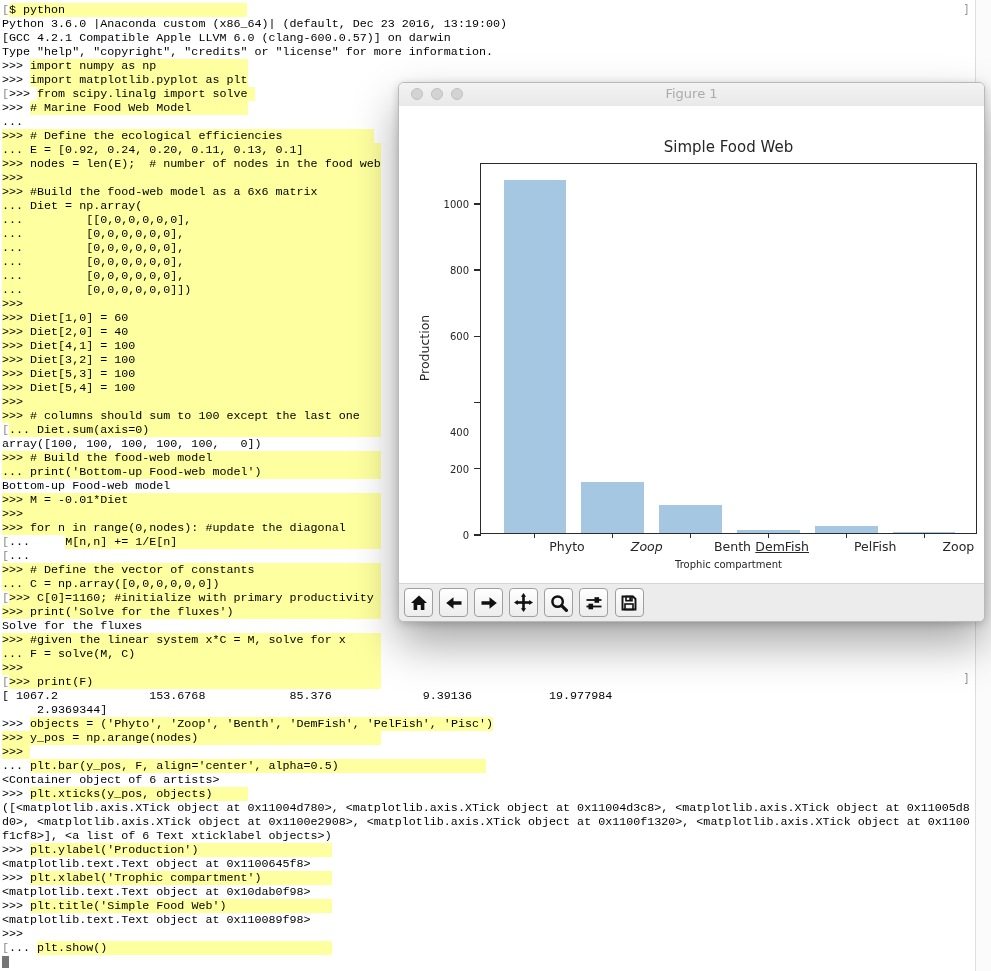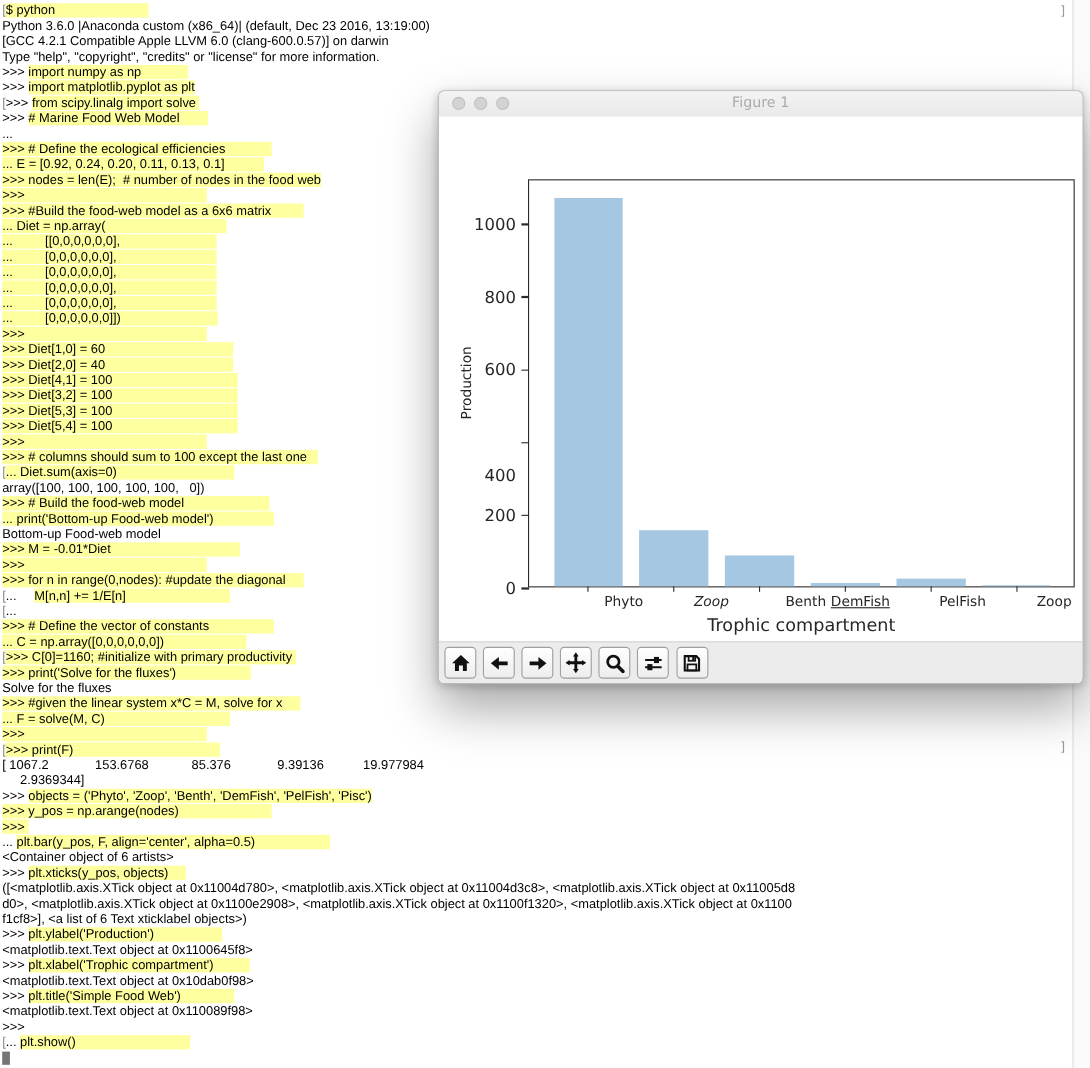--- a/index.html
+++ b/index.html
@@ -3,21 +3,21 @@
 <meta charset="utf-8">
 <style>
   * { margin:0; padding:0; box-sizing:border-box; }
   html,body { width:991px; height:971px; overflow:hidden; background:#ffffff; }
   body { position:relative; font-family:"DejaVu Sans", sans-serif; }
 
   
   #terminal {
     position:absolute; left:0; top:0; width:971px; height:971px;
     padding:3px 0 0 2px;
-    font-family:Liberation Sans, sans-serif;
+    font-family:Liberation Mono, monospace;
     font-size:11.7px; line-height:14px; color:#000;
     white-space:pre; z-index:1;
   }
   .tl { height:14px; white-space:pre; }
   .tl .g  { color:#8a8a8a; }
   .tl .hl { background:#feff9e; }
   .cursor { display:inline-block; width:7px; height:12px; background:#757575; vertical-align:middle; }
 
   #scrollbar-track {
     position:absolute; right:0; top:0; width:16px; height:971px;
@@ -55,26 +55,26 @@
     position:absolute; left:81px; width:497px; top:32px; text-align:center;
     font-size:15px; color:#262626;
   }
   #plot {
     position:absolute; left:81px; top:57px; width:497px; height:371px;
     border:1.3px solid #2b2b2b; background:#fff;
   }
   .bar { position:absolute; bottom:0; }
   .ytick  { position:absolute; right:100%; width:7px; height:1.4px; background:#2b2b2b; }
   .yticklabel { position:absolute; right:100%; margin-right:12px; width:60px;
-    text-align:right; font-size:15px; color:#262626; transform:translateY(-50%); }
+    text-align:right; font-size:10px; color:#262626; transform:translateY(-50%); }
   .xtick { position:absolute; top:100%; width:1.4px; height:5px; background:#2b2b2b; }
   .xticklabel { position:absolute; top:100%; margin-top:6px; width:100px;
     text-align:right; font-size:12.5px; color:#262626; }
   #xlabel { position:absolute; left:81px; width:497px; top:453px; text-align:center;
-    font-size:16px; color:#262626; }
+    font-size:10px; color:#262626; }
   #ylabel { position:absolute; left:25px; top:242px; transform:translate(-50%,-50%) rotate(-90deg);
     white-space:nowrap; font-size:12.5px; color:#262626; }
 
   #fig-toolbar {
     position:absolute; left:0; bottom:0; width:585px; height:38px;
     background:#ececec; border-top:1px solid #d4d4d4; padding:4px 0 0 5px;
   }
   .tb-btn {
     display:inline-flex; align-items:center; justify-content:center;
     width:29px; height:29px; margin-right:1px; vertical-align:top;
@@ -91,20 +91,21 @@
 
 <div id="figure-window">
   <div id="titlebar">
     <span class="traffic" id="tl-close"></span>
     <span class="traffic" id="tl-min"></span>
     <span class="traffic" id="tl-zoom"></span>
     <div id="window-title">Figure 1</div>
   </div>
 
   <div id="canvas">
+    <div id="chart-title">Simple Food Web</div>
     <div id="plot">
         <div class="ytick" style="top: 370.3px;"></div>
         <div class="yticklabel" style="top: 371px;">0</div>
         <div class="ytick" style="top: 304.085px;"></div>
         <div class="yticklabel" style="top: 304.785px; text-align: right;">200</div>
         <div class="ytick" style="top: 237.871px;"></div>
         <div class="yticklabel" style="top: 238.571px; margin-top: 29px;">400</div>
         <div class="ytick" style="top: 171.656px;"></div>
         <div class="yticklabel" style="top: 172.356px;">600</div>
         <div class="ytick" style="top: 105.442px;"></div>

